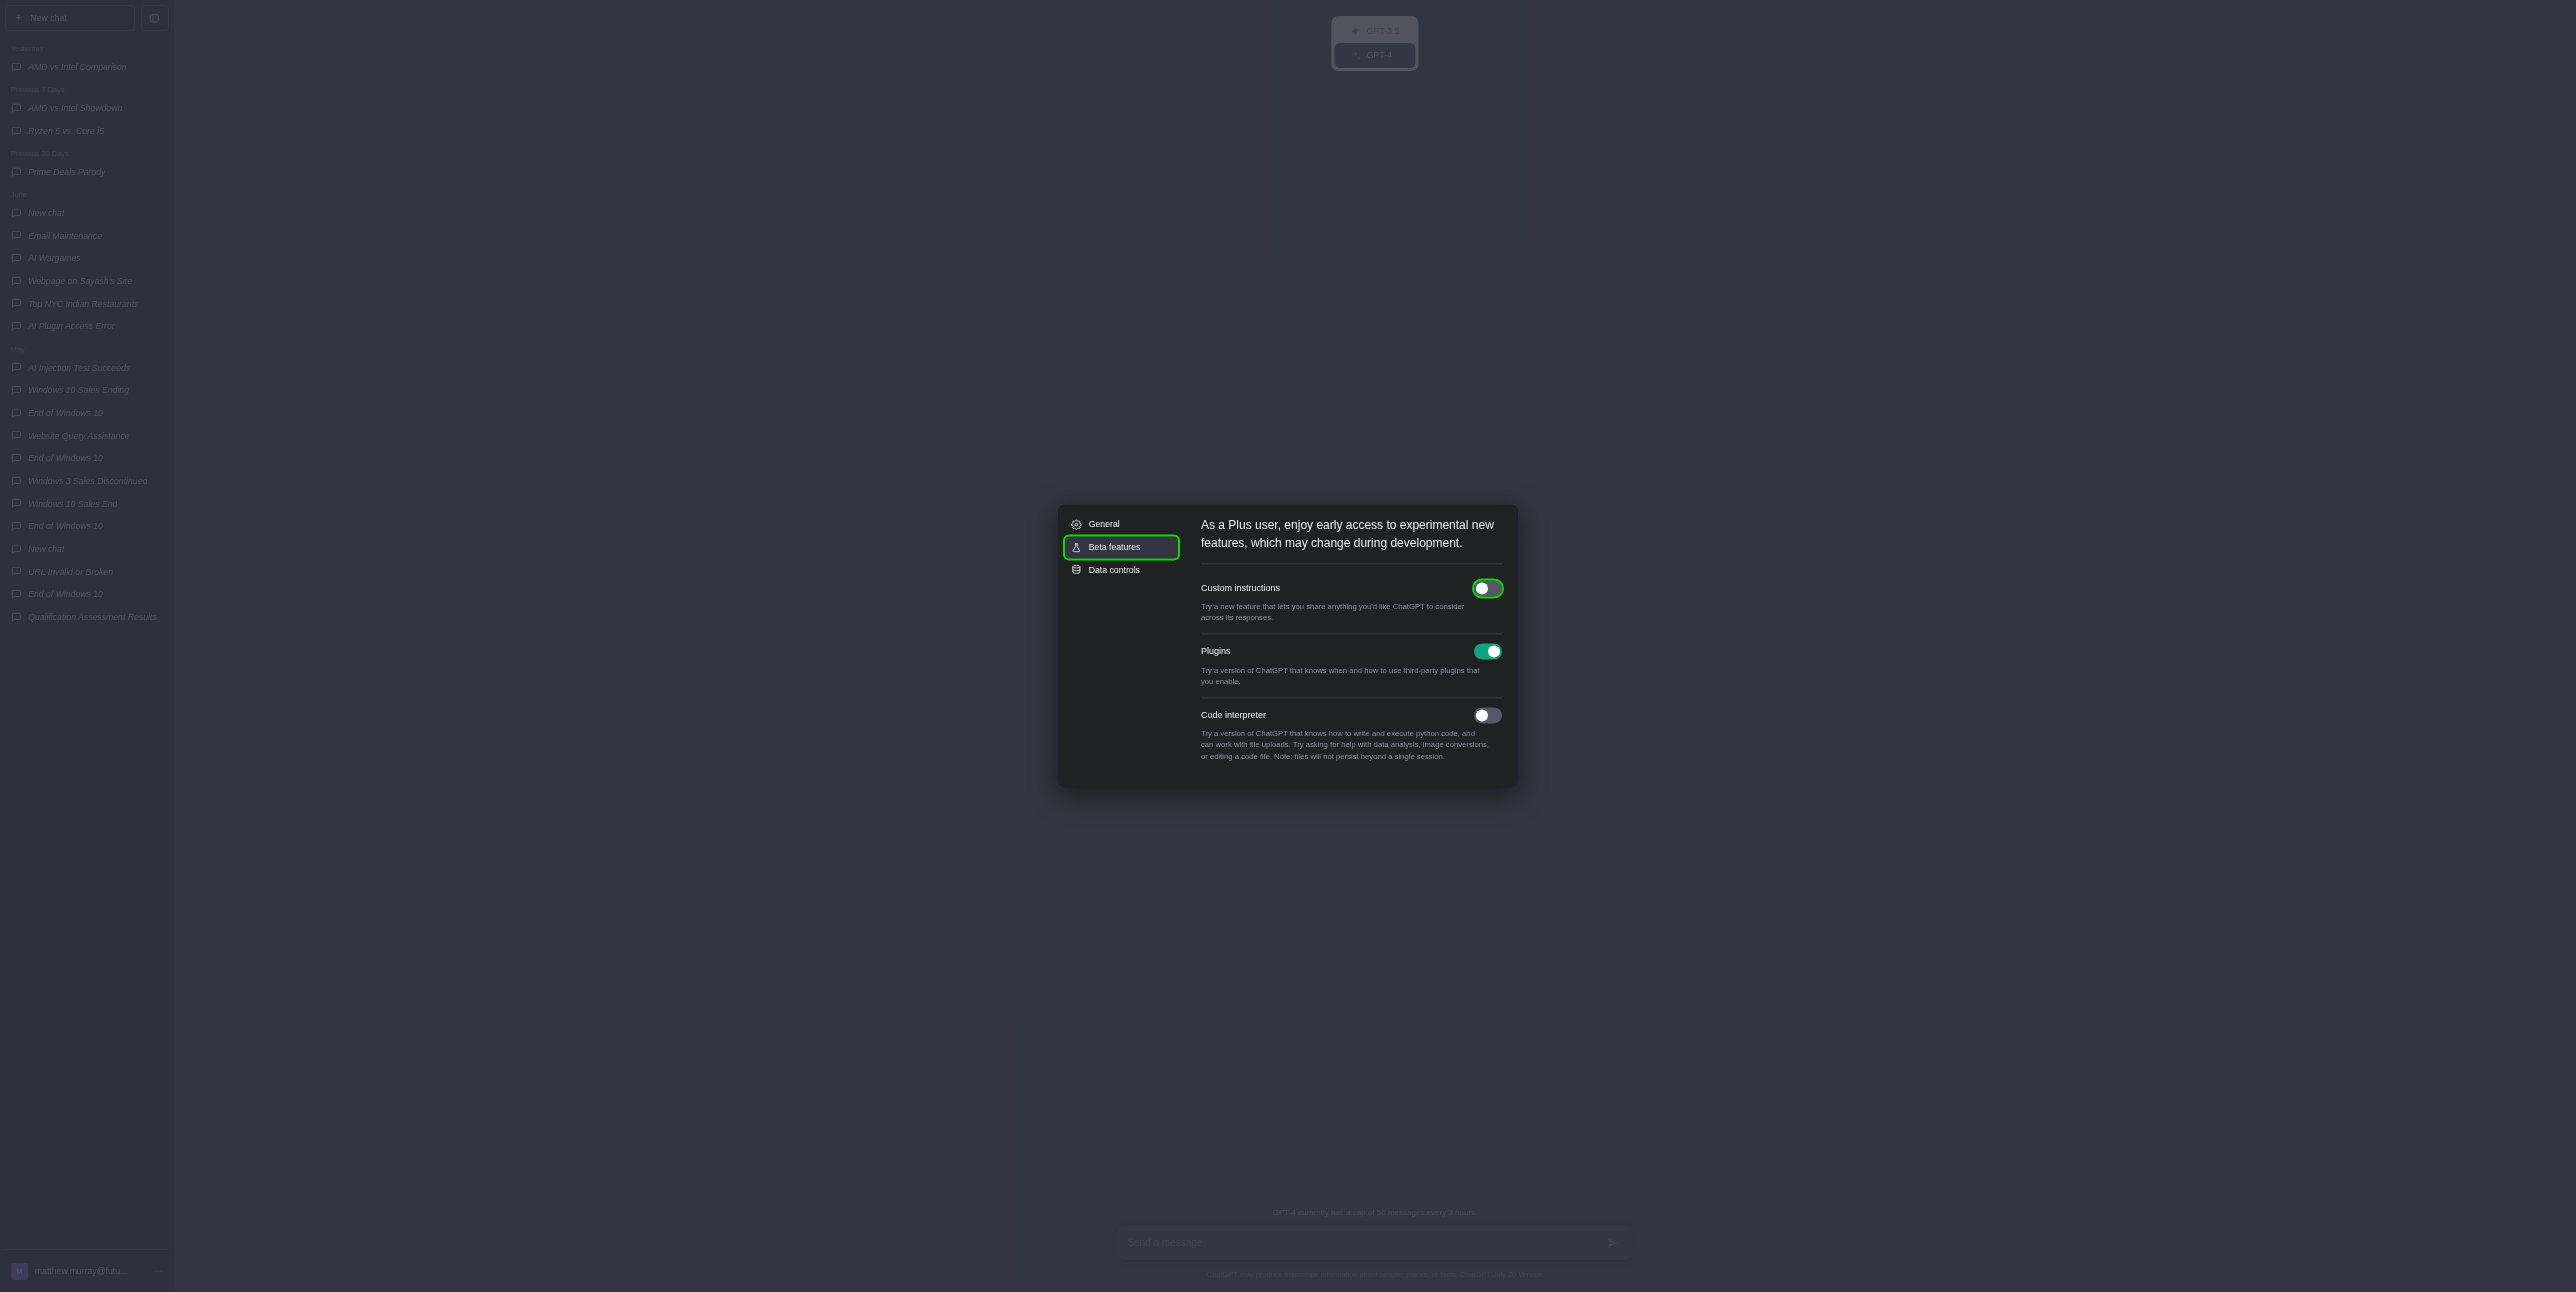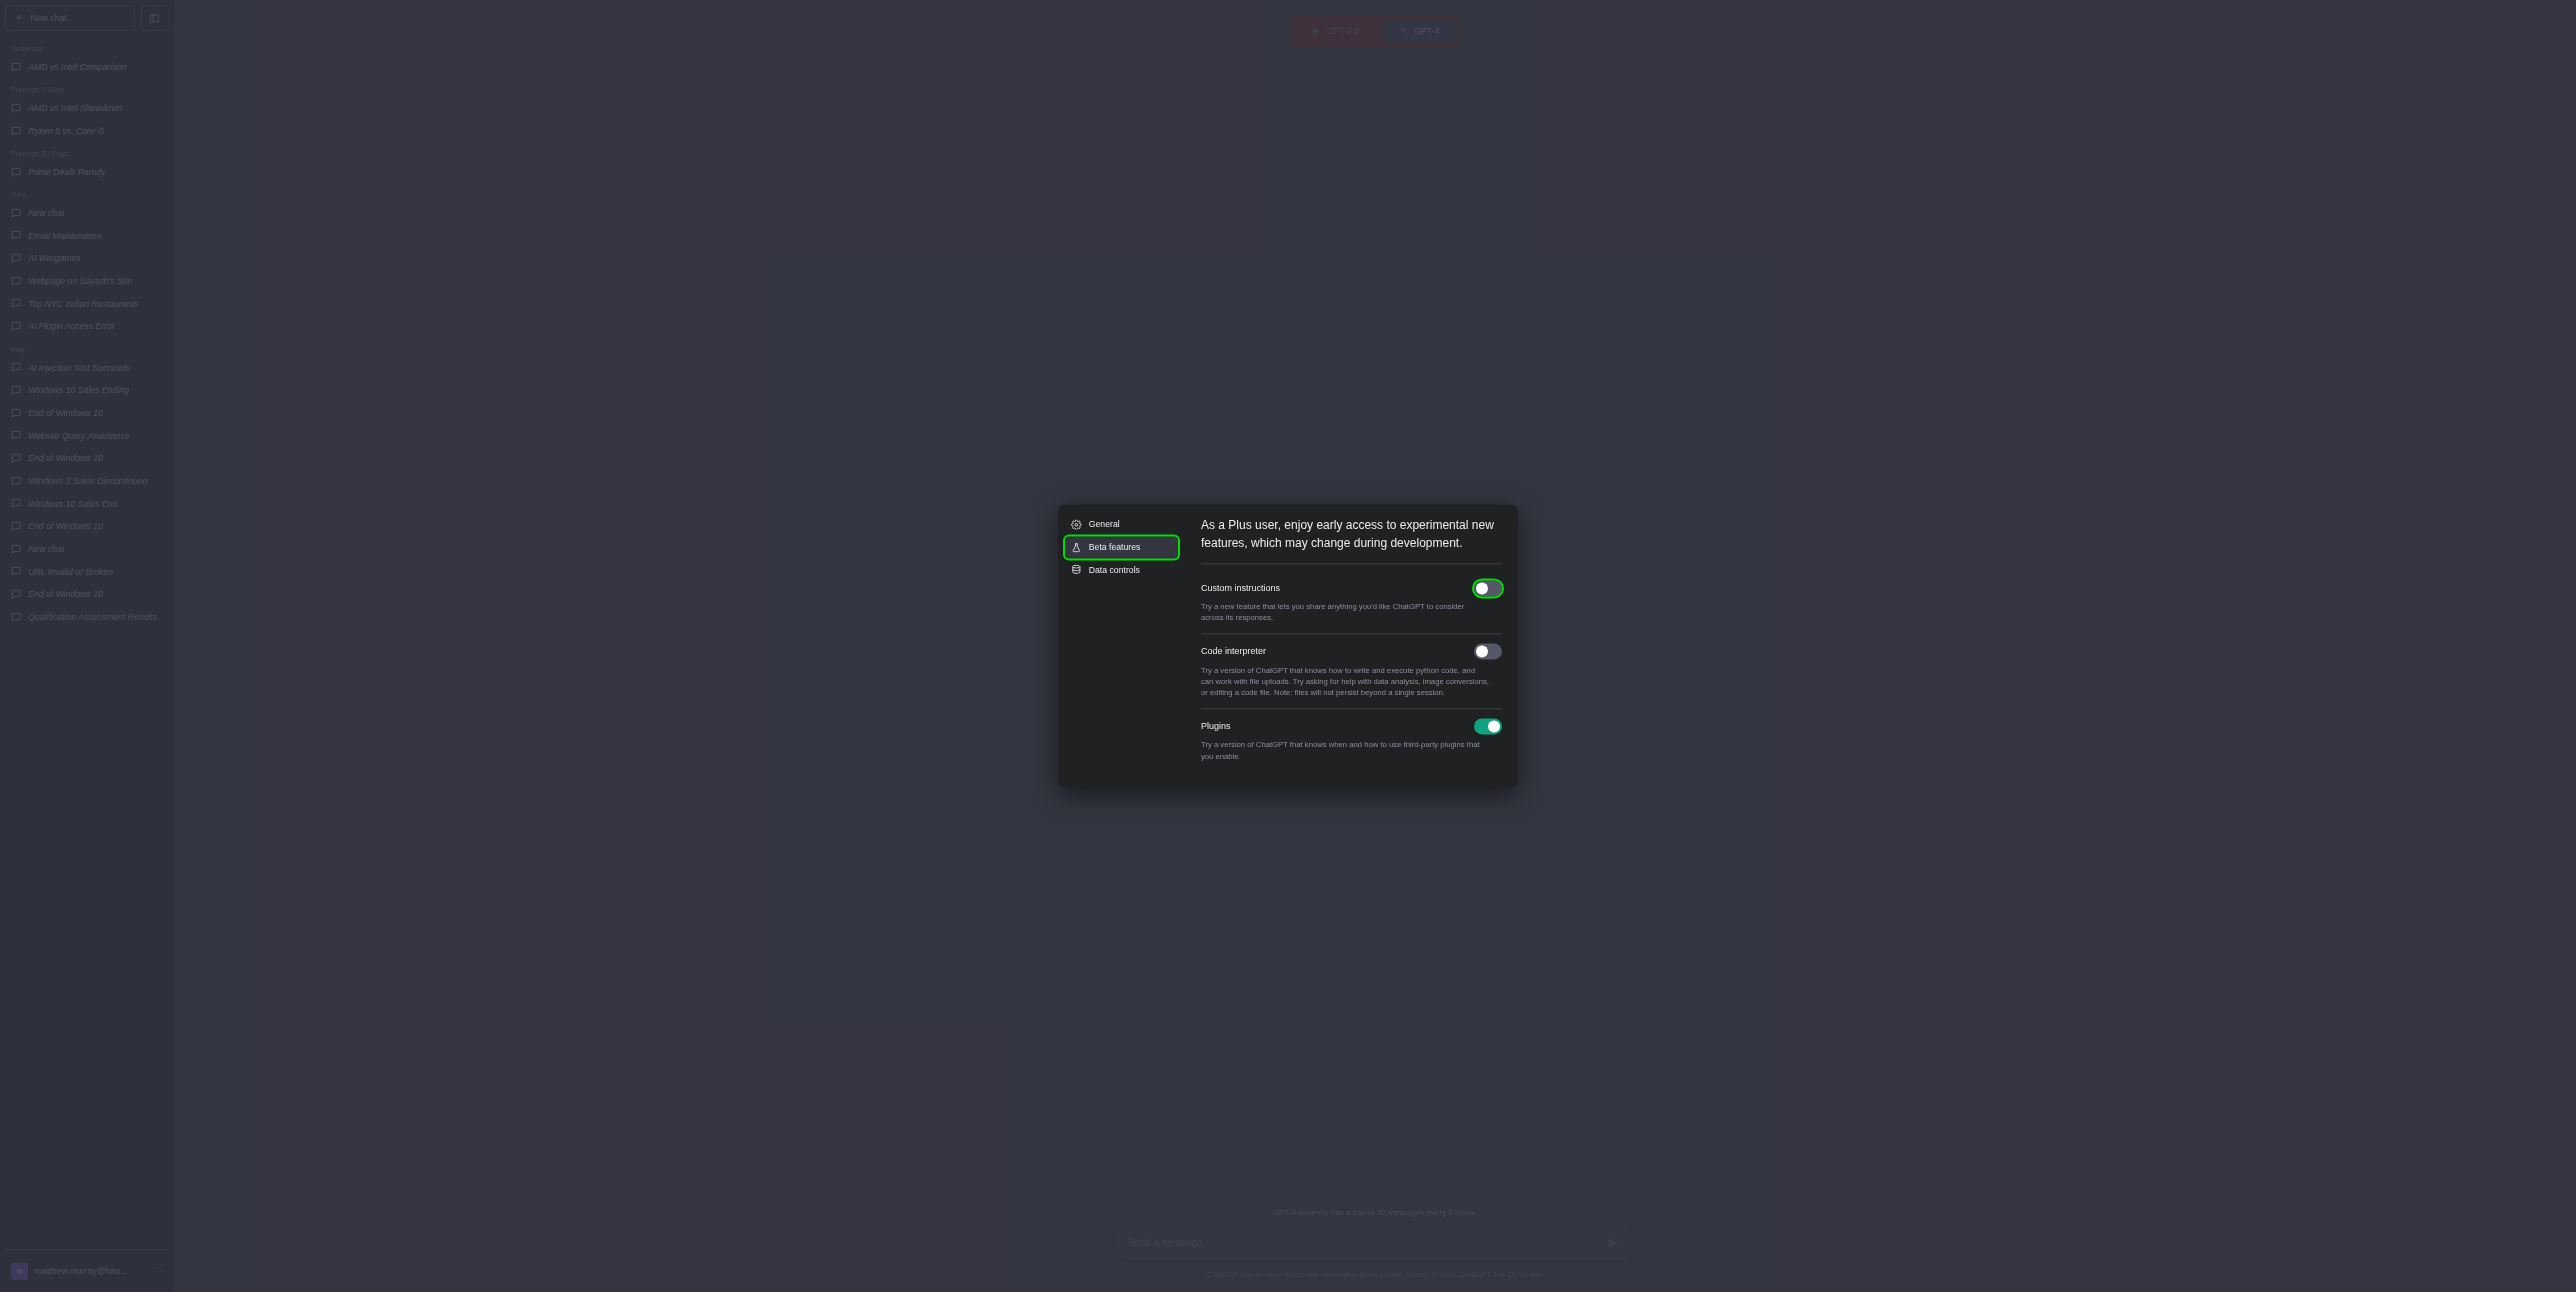--- a/index.html
+++ b/index.html
@@ -16,21 +16,21 @@
   .section-header { font-size: 7.4px; color: #8e8ea0; padding: 6.7px 5.4px 2.7px; }
   .chat-item { display:flex; align-items:center; gap:6.7px; padding:6px 5.4px; border-radius:4px; font-size:8.7px; color:#ececf1; cursor:pointer; white-space:nowrap; overflow:hidden; text-overflow:ellipsis;font-style:italic; }
   .chat-item span.label { overflow:hidden; text-overflow:ellipsis; }
   .sidebar-footer { border-top:0.7px solid #4d4d4f; padding-top:5.4px; display:flex; align-items:center; }
   .user-row { display:flex; align-items:center; gap:6.7px; padding:6.7px 5.4px; flex:1; cursor:pointer; font-size:8.7px; }
   .avatar { width:17.4px; height:17.4px; background:#7a5af8; border-radius:2px; display:flex; align-items:center; justify-content:center; font-size:7.4px; font-weight:600; }
   .dots { color:#8e8ea0; padding:0 5.4px; cursor:pointer; }
 
   
   .main { flex:1; display:flex; flex-direction:column; position:relative; background:#343541; }
-  .model-switch { position:absolute; top:16px; left:50%; transform:translateX(-50%); display:flex; background:#7f1d1d; border-radius:6.7px; padding:3.4px; gap:7px; }
+  .model-switch { position:absolute; top:16px; left:50%; transform:translateX(-50%); display:flex; background:#ffffff; border-radius:6.7px; padding:3.4px; gap:0;flex-direction:column; }
   .model-tab { display:flex; align-items:center; gap:5.4px; padding:6.7px 16px; border-radius:5.4px; font-size:8.7px; color:#8e8ea0; cursor:pointer; }
   .model-tab.active { background:#40414f; color:#ececf1; }
   .sparkle { width:10.7px; height:10.7px; }
   .bottom-area { position:absolute; left:0; right:0; bottom:0; display:flex; flex-direction:column; align-items:center; padding-bottom:13.4px; }
   .cap-note { font-size:8px; color:#c5c5d2; margin-bottom:8px; }
   .input-wrap { width:514px; max-width:90%; background:#40414f; border-radius:8px; display:flex; align-items:center; padding:0 9.4px; height:35px; box-shadow:0 0 0 0.7px rgba(0,0,0,0.1),0 1.3px 4px rgba(0,0,0,0.3); }
   .input-wrap input { flex:1; background:transparent; border:none; outline:none; color:#ececf1; font-size:10px; }
   .input-wrap input::placeholder { color:#8e8ea0; }
   .send-btn { width:20px; height:20px; display:flex; align-items:center; justify-content:center; color:#8e8ea0; cursor:pointer; }
   .disclaimer { font-size:7.4px; color:#8e8ea0; margin-top:9.4px; text-align:center; }
@@ -366,33 +366,33 @@
             <div class="setting-row">
               <div class="setting-label">Custom instructions</div>
               <div class="toggle off highlight">
                 <div class="knob"></div>
               </div>
             </div>
             <div class="setting-desc">Try a new feature that lets you share anything you'd like ChatGPT to consider across its responses.</div>
           </div>
           <div class="setting-block">
             <div class="setting-row">
+              <div class="setting-label">Plugins</div>
+              <div class="toggle on">
+                <div class="knob"></div>
+              </div>
+            </div>
+            <div class="setting-desc">Try a version of ChatGPT that knows when and how to use third-party plugins that you enable.</div>
+          </div>
+          <div class="setting-block">
+            <div class="setting-row">
               <div class="setting-label">Code interpreter</div>
               <div class="toggle off">
                 <div class="knob"></div>
               </div>
             </div>
             <div class="setting-desc">Try a version of ChatGPT that knows how to write and execute python code, and can work with file uploads. Try asking for help with data analysis, image conversions, or editing a code file. Note: files will not persist beyond a single session.</div>
           </div>
-          <div class="setting-block">
-            <div class="setting-row">
-              <div class="setting-label">Plugins</div>
-              <div class="toggle on">
-                <div class="knob"></div>
-              </div>
-            </div>
-            <div class="setting-desc">Try a version of ChatGPT that knows when and how to use third-party plugins that you enable.</div>
-          </div>
         </div>
     </div>
   </div>
 </div>
 
 
 </body></html>

